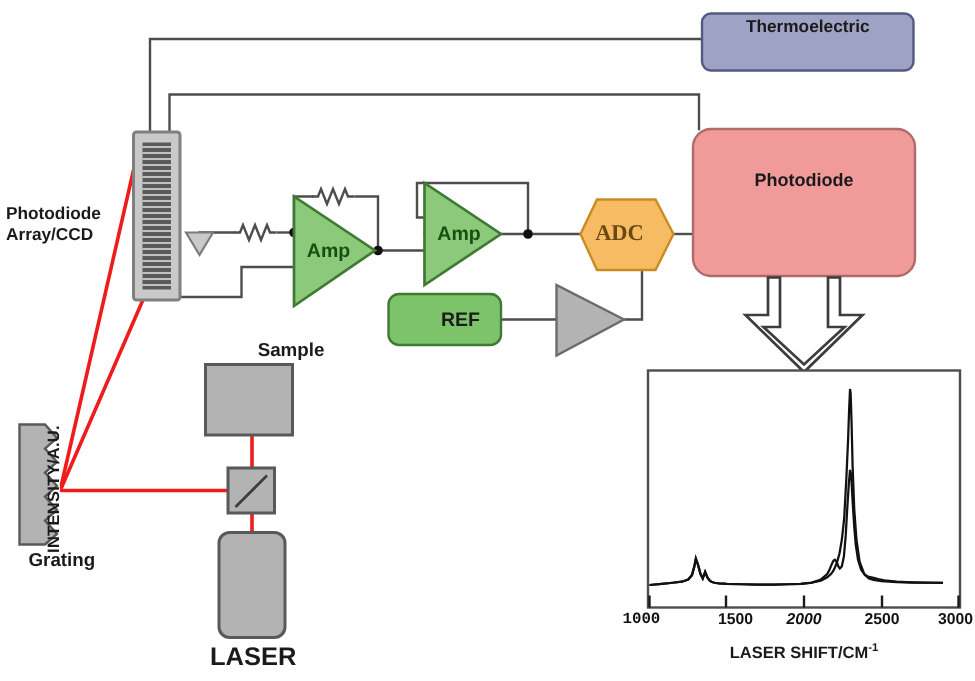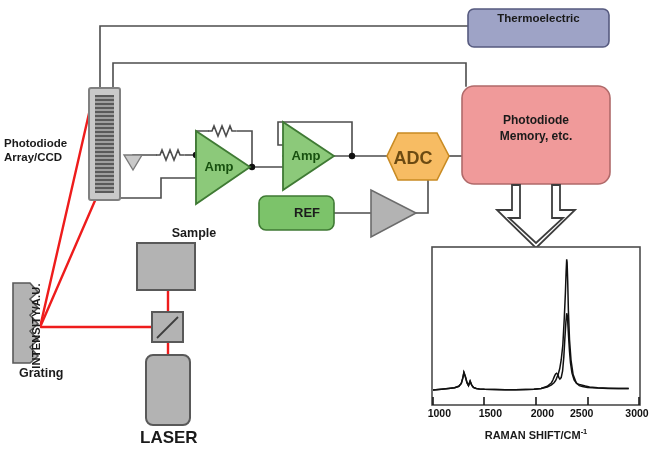--- a/index.html
+++ b/index.html
@@ -180,24 +180,23 @@
       <polyline id="curve-sharp" fill="none" stroke="#111" stroke-width="1.5" points="433.0,390.0 441.2,389.2 448.4,388.5 454.6,387.8 458.8,386.3 461.3,383.4 462.9,377.6 463.9,372.4 465.4,376.8 467.0,382.7 468.5,385.6 470.1,381.2 471.6,384.9 473.2,387.1 474.2,387.8 476.3,388.5 479.4,388.9 484.5,389.2 494.8,389.5 505.1,389.7 515.4,389.7 525.7,389.5 533.9,389.2 541.1,388.5 547.3,387.1 551.5,384.9 554.0,382.7 555.6,380.5 556.6,378.3 558.1,374.6 559.7,368.8 561.2,360.0 562.8,345.4 564.3,317.7 565.4,292.9 566.1,272.4 566.7,259.3 567.1,262.2 567.7,281.2 568.4,310.4 569.5,339.6 571.0,360.0 573.1,374.6 576.2,382.7 579.3,385.6 582.4,386.6 587.5,387.5 597.8,388.1 608.1,388.4 618.4,388.5 628.7,388.5"></polyline>
     </g>
   </svg>
 
   <div class="lbl" style="left:468px;top:11px;width:141px;text-align:center;font-size:11.5px;line-height:14px;">
     <div>Thermoelectric</div>
   </div>
 
   <div class="lbl" style="left:462px;top:112px;width:148px;text-align:center;font-size:12px;line-height:16px;">
     <div>Photodiode</div>
-    <div>Memory, etc.</div>
-  </div>
-
-  <div class="lbl" style="left:387px;top:148px;width:52px;text-align:center;font-size:18px;color:#6b4a12;">ADC</div>
+  </div>
+
+  <div class="lbl" style="left:387px;top:148px;width:52px;text-align:center;font-size:15px;color:#6b4a12;font-family:Liberation Serif, serif;">ADC</div>
 
   <div class="lbl" style="left:259px;top:205px;width:96px;text-align:center;font-size:13px;color:#1c1c1c;">REF</div>
 
   <div class="lbl" style="left:198px;top:159px;width:42px;text-align:center;font-size:13px;color:#17500f;">Amp</div>
 
   <div class="lbl" style="left:285px;top:148px;width:42px;text-align:center;font-size:13px;color:#17500f;">Amp</div>
 
   <div class="lbl" style="left:4px;top:136px;font-size:11.5px;line-height:14px;">
     <div>Photodiode</div>
     <div>Array/CCD</div>
@@ -206,24 +205,24 @@
   <div class="lbl" style="left:3px;top:366px;font-size:12.5px;margin-left:16px;">Grating</div>
 
   <div class="lbl" style="left:137px;top:226px;width:58px;text-align:center;font-size:12.5px;margin-left:28px;">Sample</div>
 
   <div class="lbl" style="left:140px;top:428px;width:56px;text-align:center;font-size:17px;">LASER</div>
 
   <div class="lbl" style="left:-34px;top:320px;width:140px;text-align:center;font-size:11px;letter-spacing:.2px;
               transform:rotate(-90deg);transform-origin:center;">INTENSITY/A.U.</div>
 
   <div class="lbl" style="left:432px;top:427px;width:208px;text-align:center;font-size:11px;">
-    <span>RAMAN SHIFT/CM</span><sup style="font-size:7.5px;">-1</sup>
+    <span>LASER SHIFT/CM</span><sup style="font-size:7.5px;">-1</sup>
   </div>
 
   <div style="position:absolute;left:0;top:407px;font-weight:bold;font-size:10.5px;color:#111;">
-    <span style="position:absolute;left:415px;width:36px;text-align:right;">1000</span>
+    <span style="position:absolute;left:415px;width:36px;text-align:left;font-family:Liberation Mono, monospace;">1000</span>
     <span style="position:absolute;left:466px;width:36px;text-align:right;">1500</span>
-    <span style="position:absolute;left:518px;width:36px;text-align:right;">2000</span>
-    <span style="position:absolute;left:570px;width:36px;text-align:left;">2500</span>
+    <span style="position:absolute;left:518px;width:36px;text-align:center;font-style:italic;">2000</span>
+    <span style="position:absolute;left:570px;width:36px;text-align:center;">2500</span>
     <span style="position:absolute;left:619px;width:36px;text-align:center;">3000</span>
   </div>
 
 </div>
 
 </body></html>

